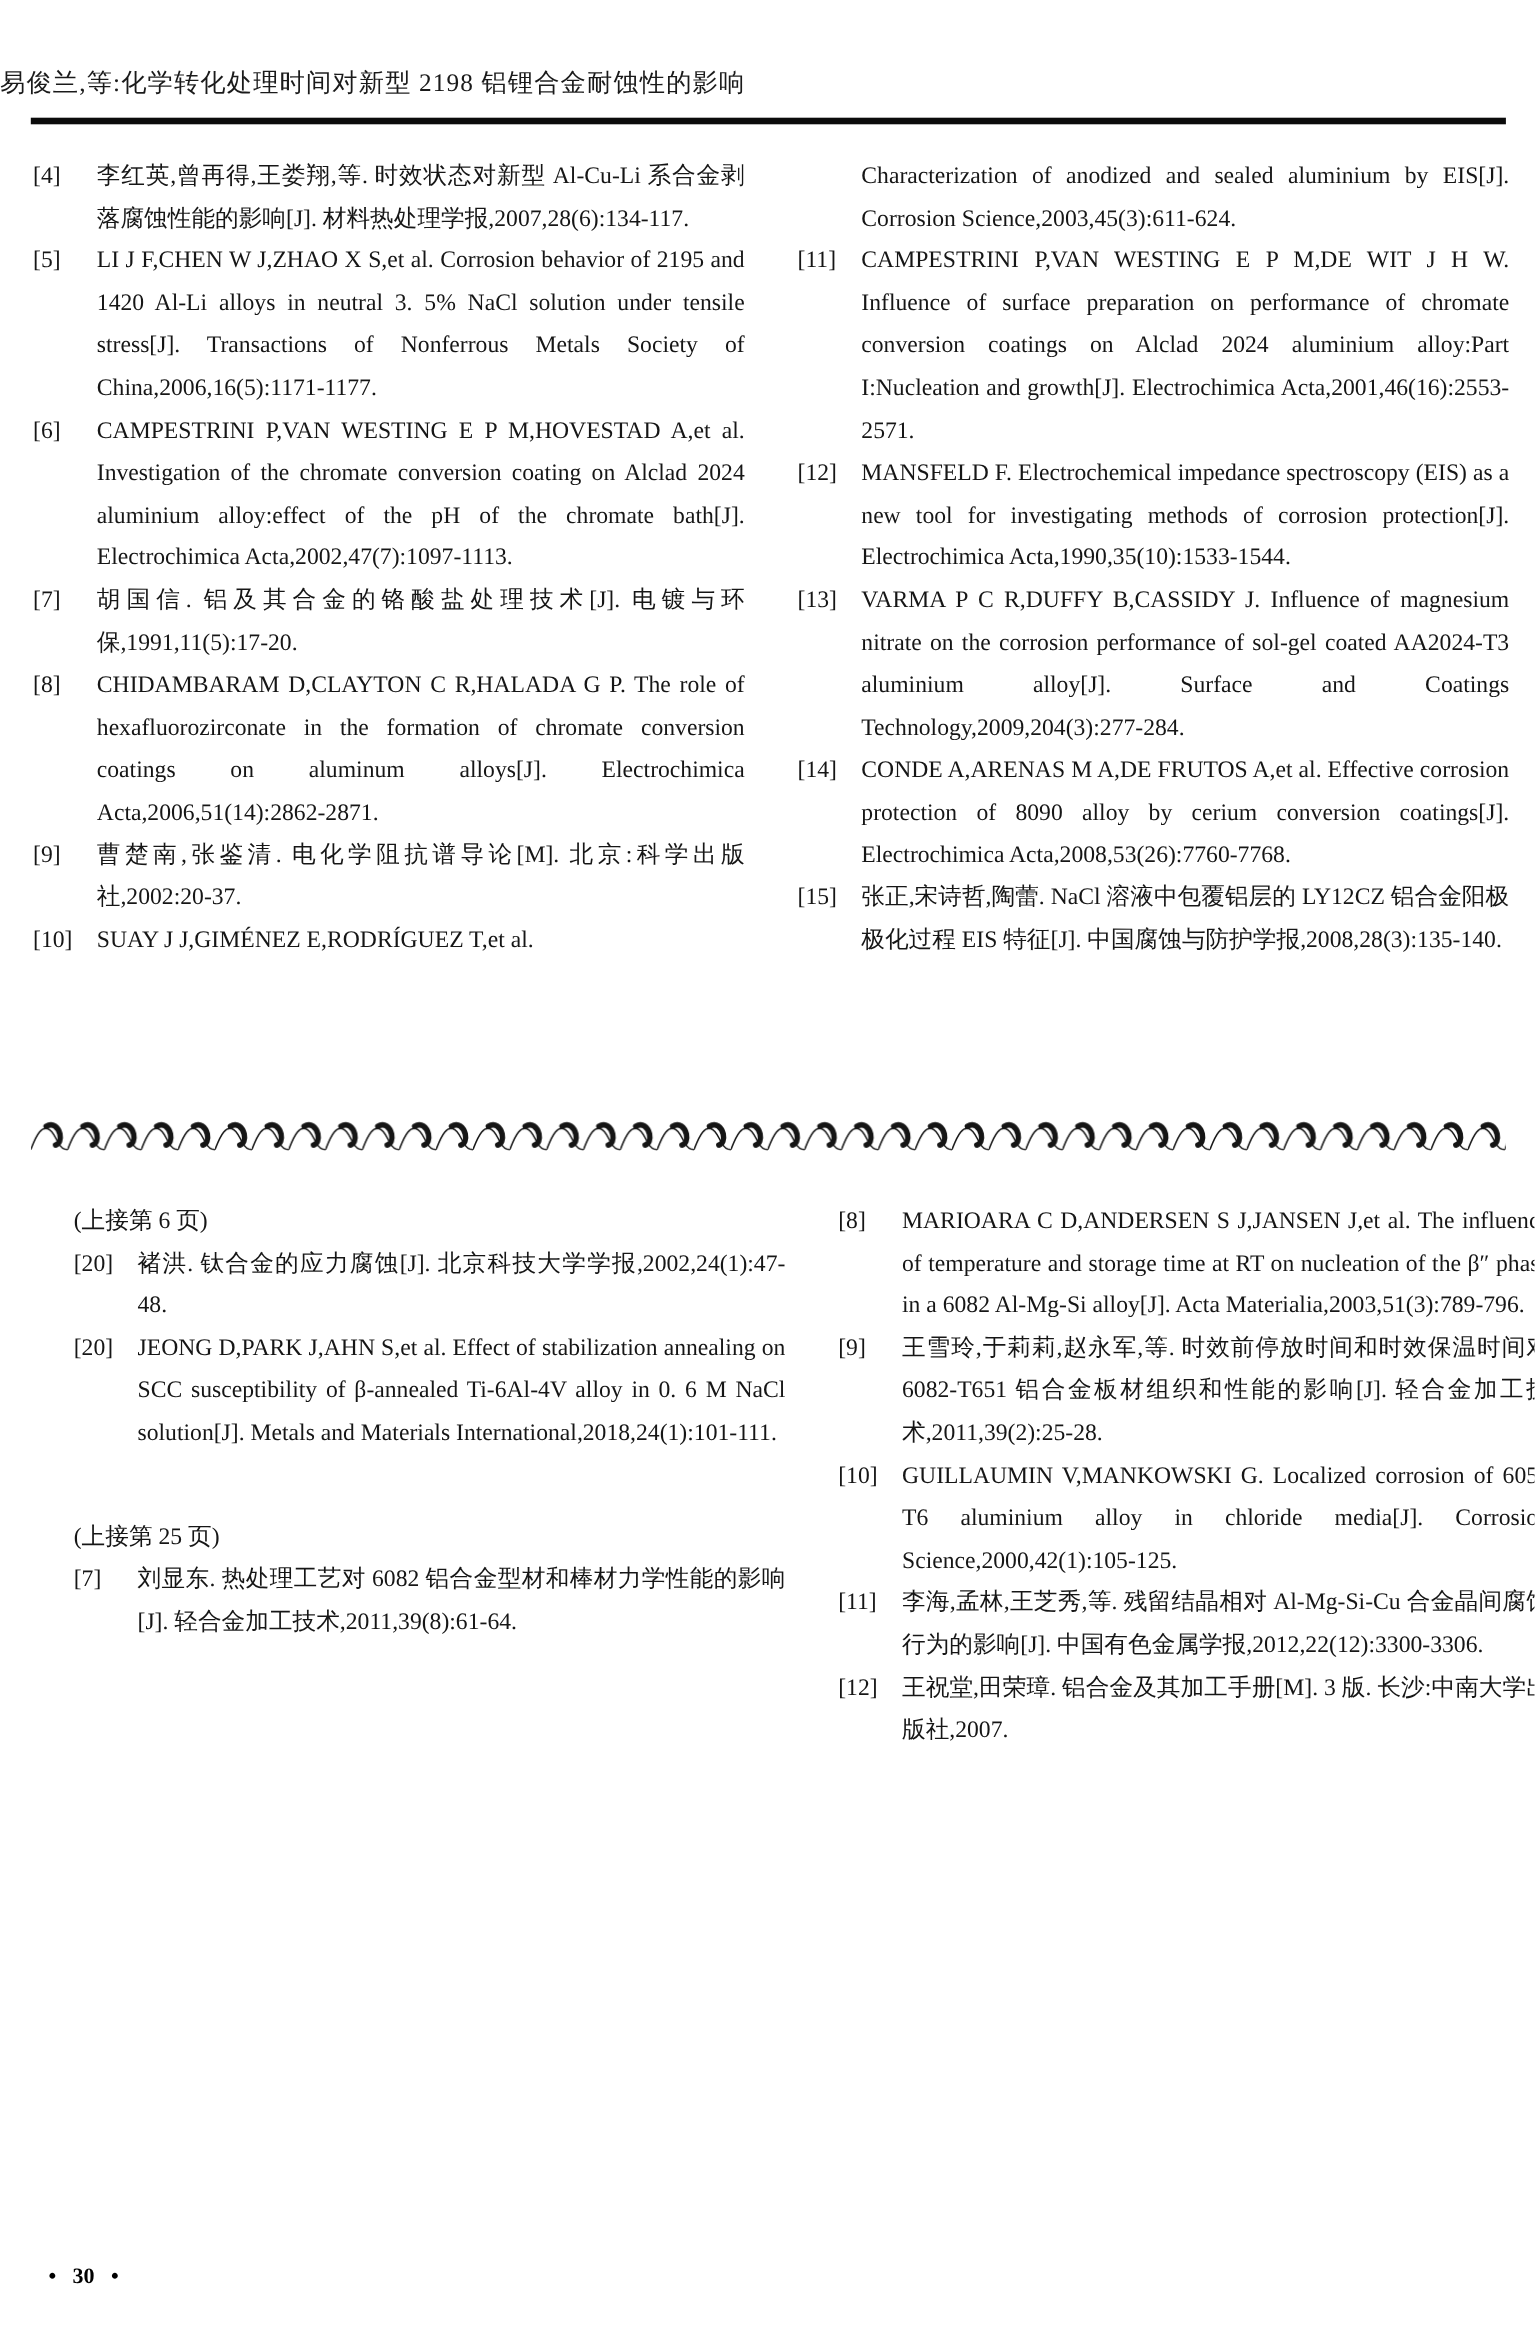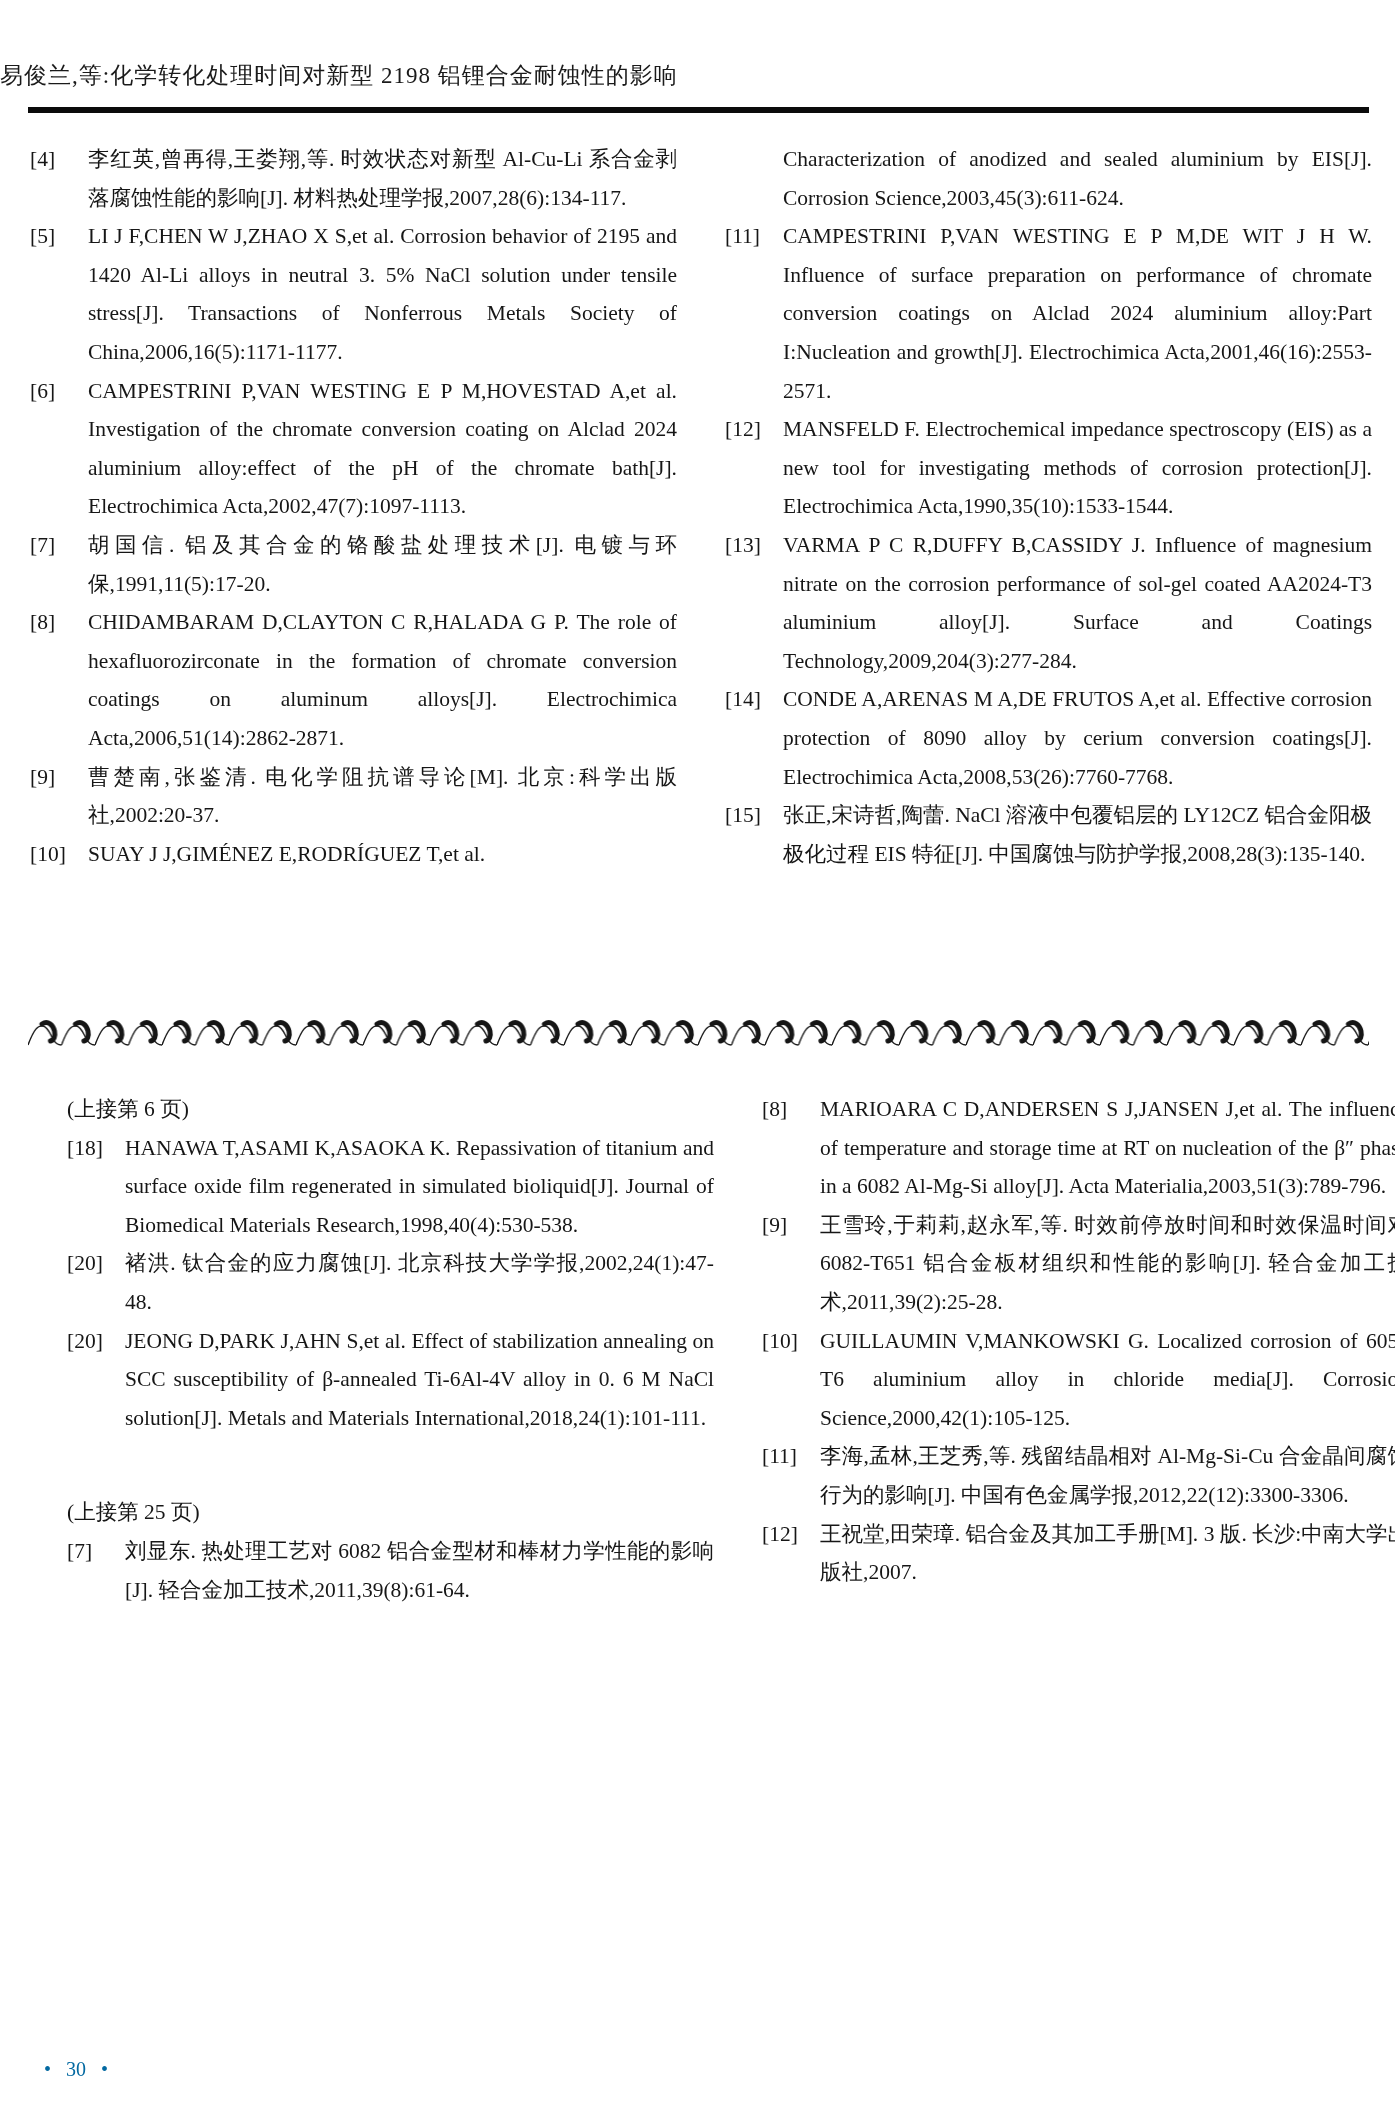--- a/index.html
+++ b/index.html
@@ -33,21 +33,21 @@
     flex:1; font-size:21.5px; line-height:38.6px;
     text-align:justify; text-justify:inter-word;
   }
   .note { font-size:21.5px; line-height:38.6px; }
   .gap-note { margin-top:56px; }
   .wave-wrap {
     position:absolute; top:1014px; left:28px; width:1341px; height:42px;
   }
   .page-number {
     position:absolute; left:44px; top:2058px;
-    font-size:20px; word-spacing:10px; color:#0369a1;
+    font-size:20px; word-spacing:10px; color:#000000;font-weight:bold;
   }
 </style>
 </head>
 <body>
 
 <div class="header-title">易俊兰,等:化学转化处理时间对新型 2198 铝锂合金耐蚀性的影响</div>
 <div class="header-rule"></div>
 
 <div class="cols cols-top">
   <div class="col">
@@ -117,24 +117,20 @@
       </pattern>
     </defs>
     <rect x="0" y="0" width="1341" height="42" fill="url(#wavepat)"></rect>
   </svg>
 </div>
 
 <div class="cols cols-bottom">
   <div class="col">
     <div class="note">(上接第 6 页)</div>
     <div class="ref">
-      <div class="ref-label">[18]</div>
-      <div class="ref-text">HANAWA T,ASAMI K,ASAOKA K. Repassivation of titanium and surface oxide film regenerated in simulated bioliquid[J]. Journal of Biomedical Materials Research,1998,40(4):530-538.</div>
-    </div>
-    <div class="ref">
       <div class="ref-label">[20]</div>
       <div class="ref-text">褚洪. 钛合金的应力腐蚀[J]. 北京科技大学学报,2002,24(1):47-48.</div>
     </div>
     <div class="ref">
       <div class="ref-label">[20]</div>
       <div class="ref-text">JEONG D,PARK J,AHN S,et al. Effect of stabilization annealing on SCC susceptibility of β-annealed Ti-6Al-4V alloy in 0. 6 M NaCl solution[J]. Metals and Materials International,2018,24(1):101-111.</div>
     </div>
     <div class="note gap-note">(上接第 25 页)</div>
     <div class="ref">
       <div class="ref-label">[7]</div>

